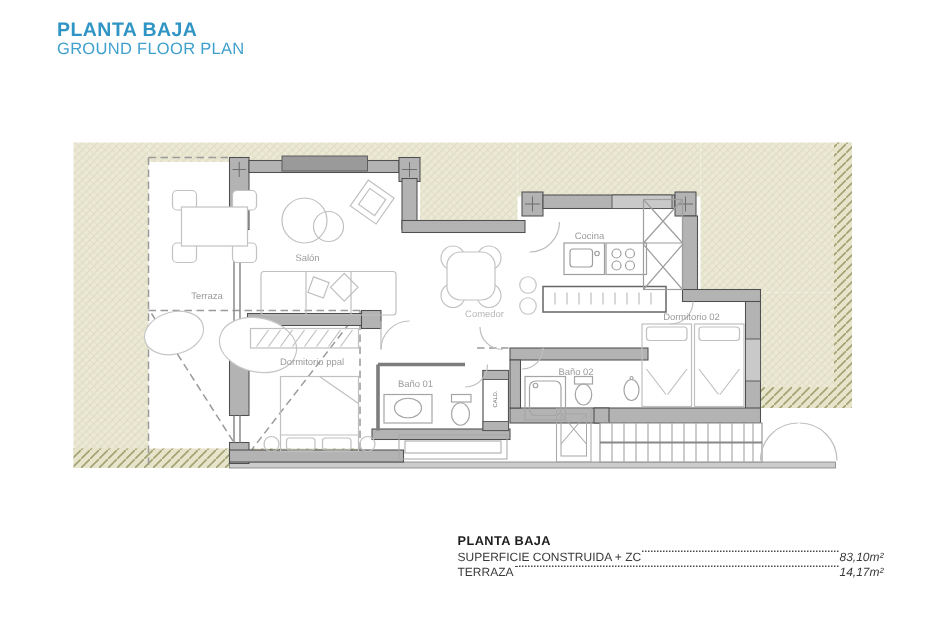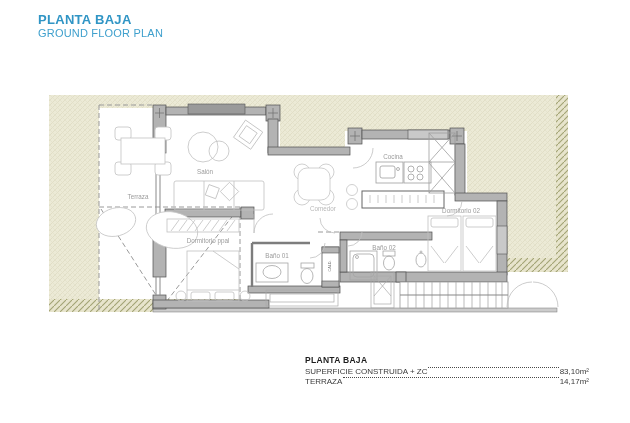--- a/index.html
+++ b/index.html
@@ -8,21 +8,21 @@
   .plan-svg{position:absolute;left:0;top:0;}
   
   .title-block{position:absolute;left:38px;top:12px;color:#3095c5;}
   .title-line1{font-size:13px;font-weight:bold;letter-spacing:.3px;line-height:15px;}
   .title-line2{font-size:11px;font-weight:normal;letter-spacing:.2px;line-height:13px;color:#3fa0cd;}
   
   .legend{position:absolute;left:305px;top:355px;width:284px;color:#3a3a3a;}
   .legend-heading{font-size:8.5px;font-weight:bold;color:#1d1d1d;letter-spacing:.3px;margin-bottom:2px;}
   .legend-row{display:flex;align-items:flex-start;font-size:8px;height:10.4px;white-space:nowrap;}
   .legend-leader{flex:1;border-bottom:1.3px dotted #4a4a4a;margin:0 1px 2px 1px;min-width:8px;}
-  .legend-value{white-space:nowrap;}
+  .legend-value{white-space:nowrap;font-style:italic;}
 </style>
 </head>
 <body>
 
 <div class="canvas">
 
   <svg class="plan-svg" width="630" height="423" viewBox="0 0 630 423" xmlns="http://www.w3.org/2000/svg">
     <defs>
       <pattern id="ph" width="5" height="5" patternUnits="userSpaceOnUse">
         <rect width="5" height="5" fill="#ecead6"></rect>

